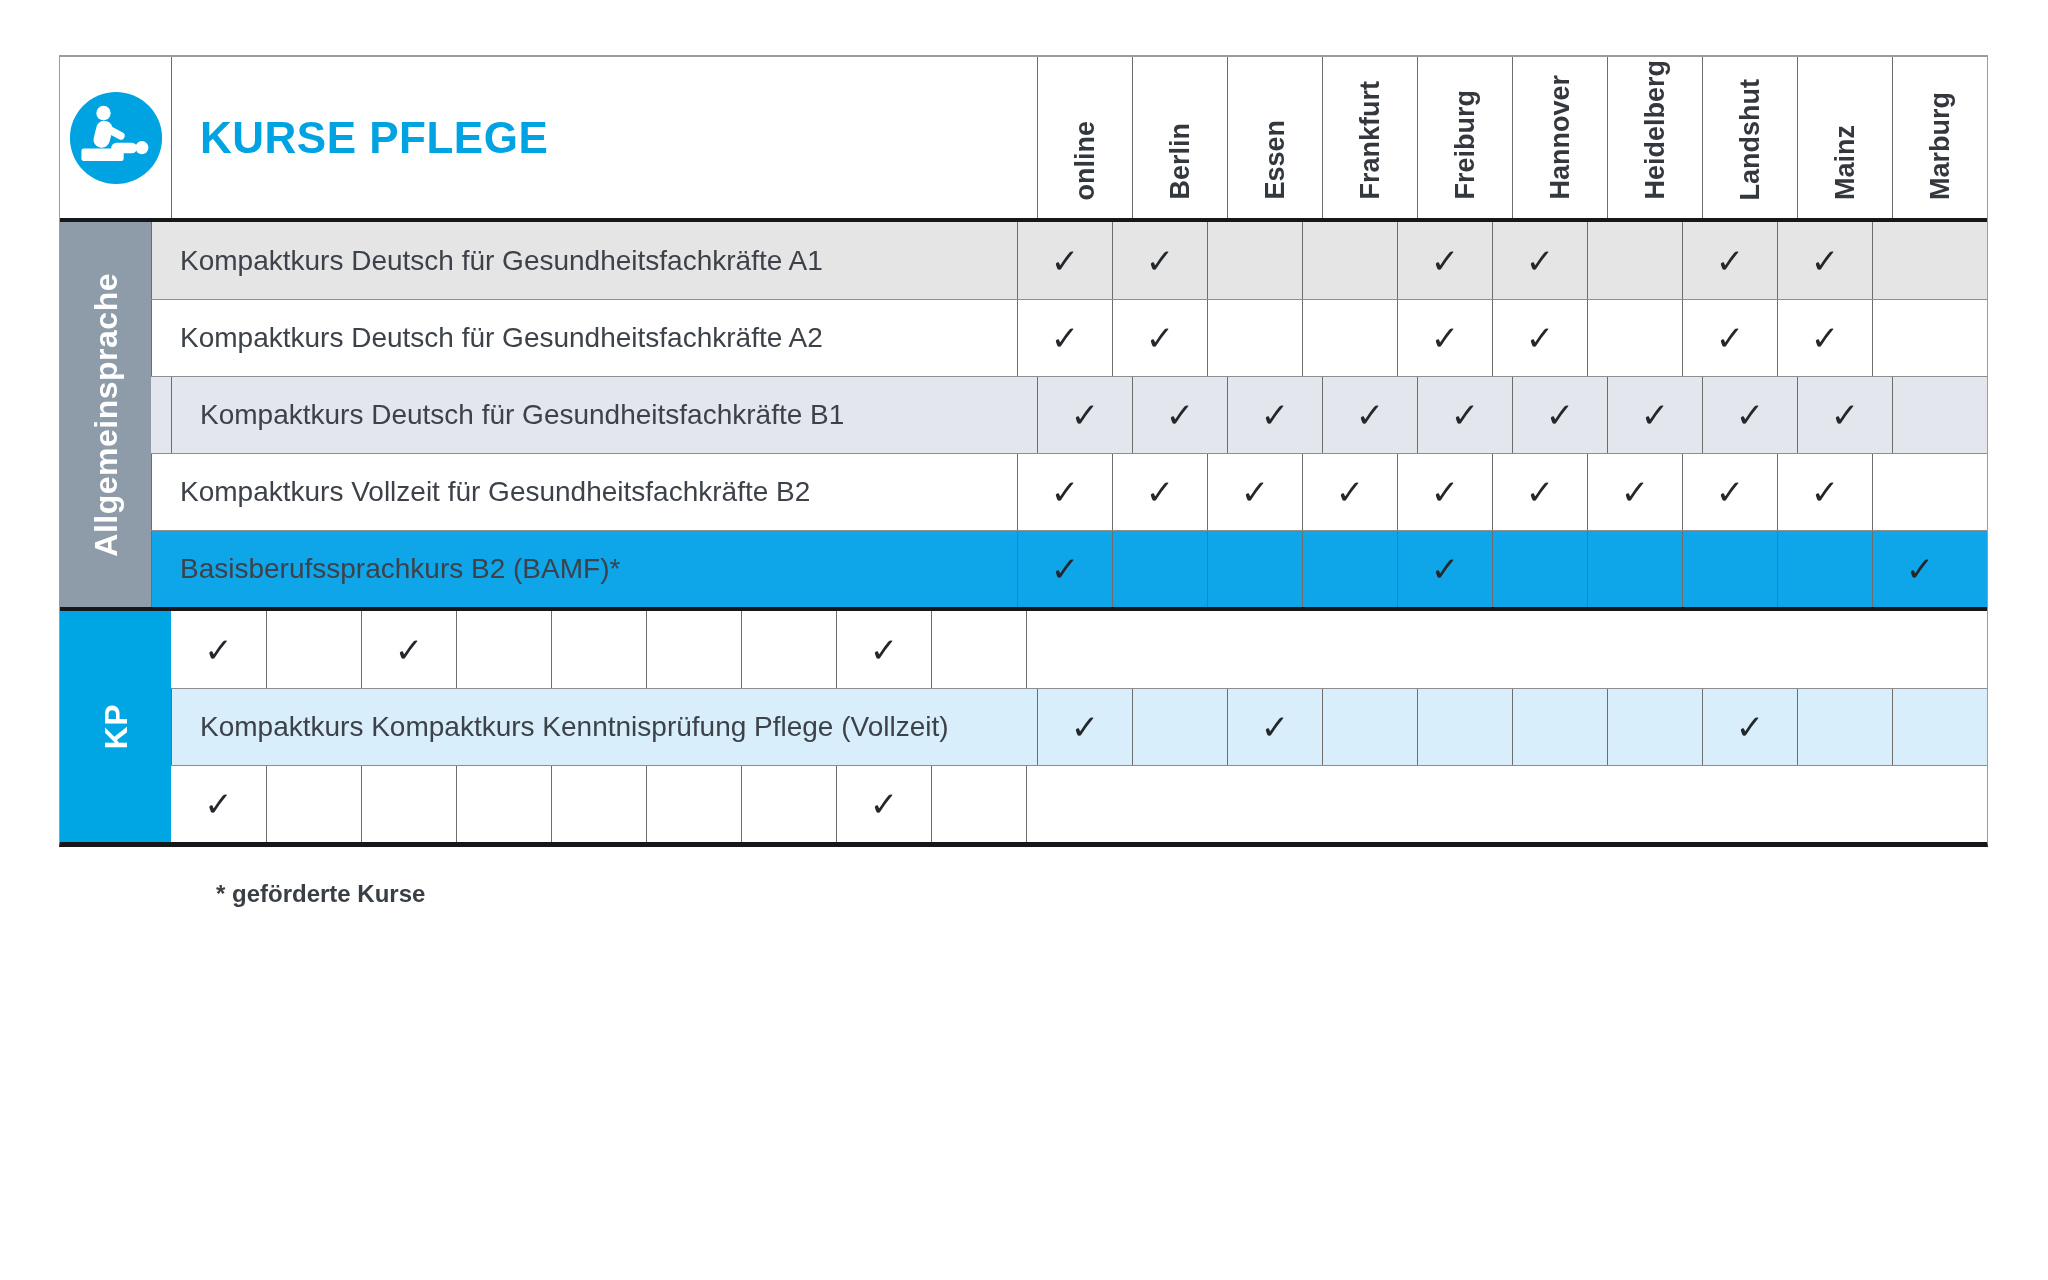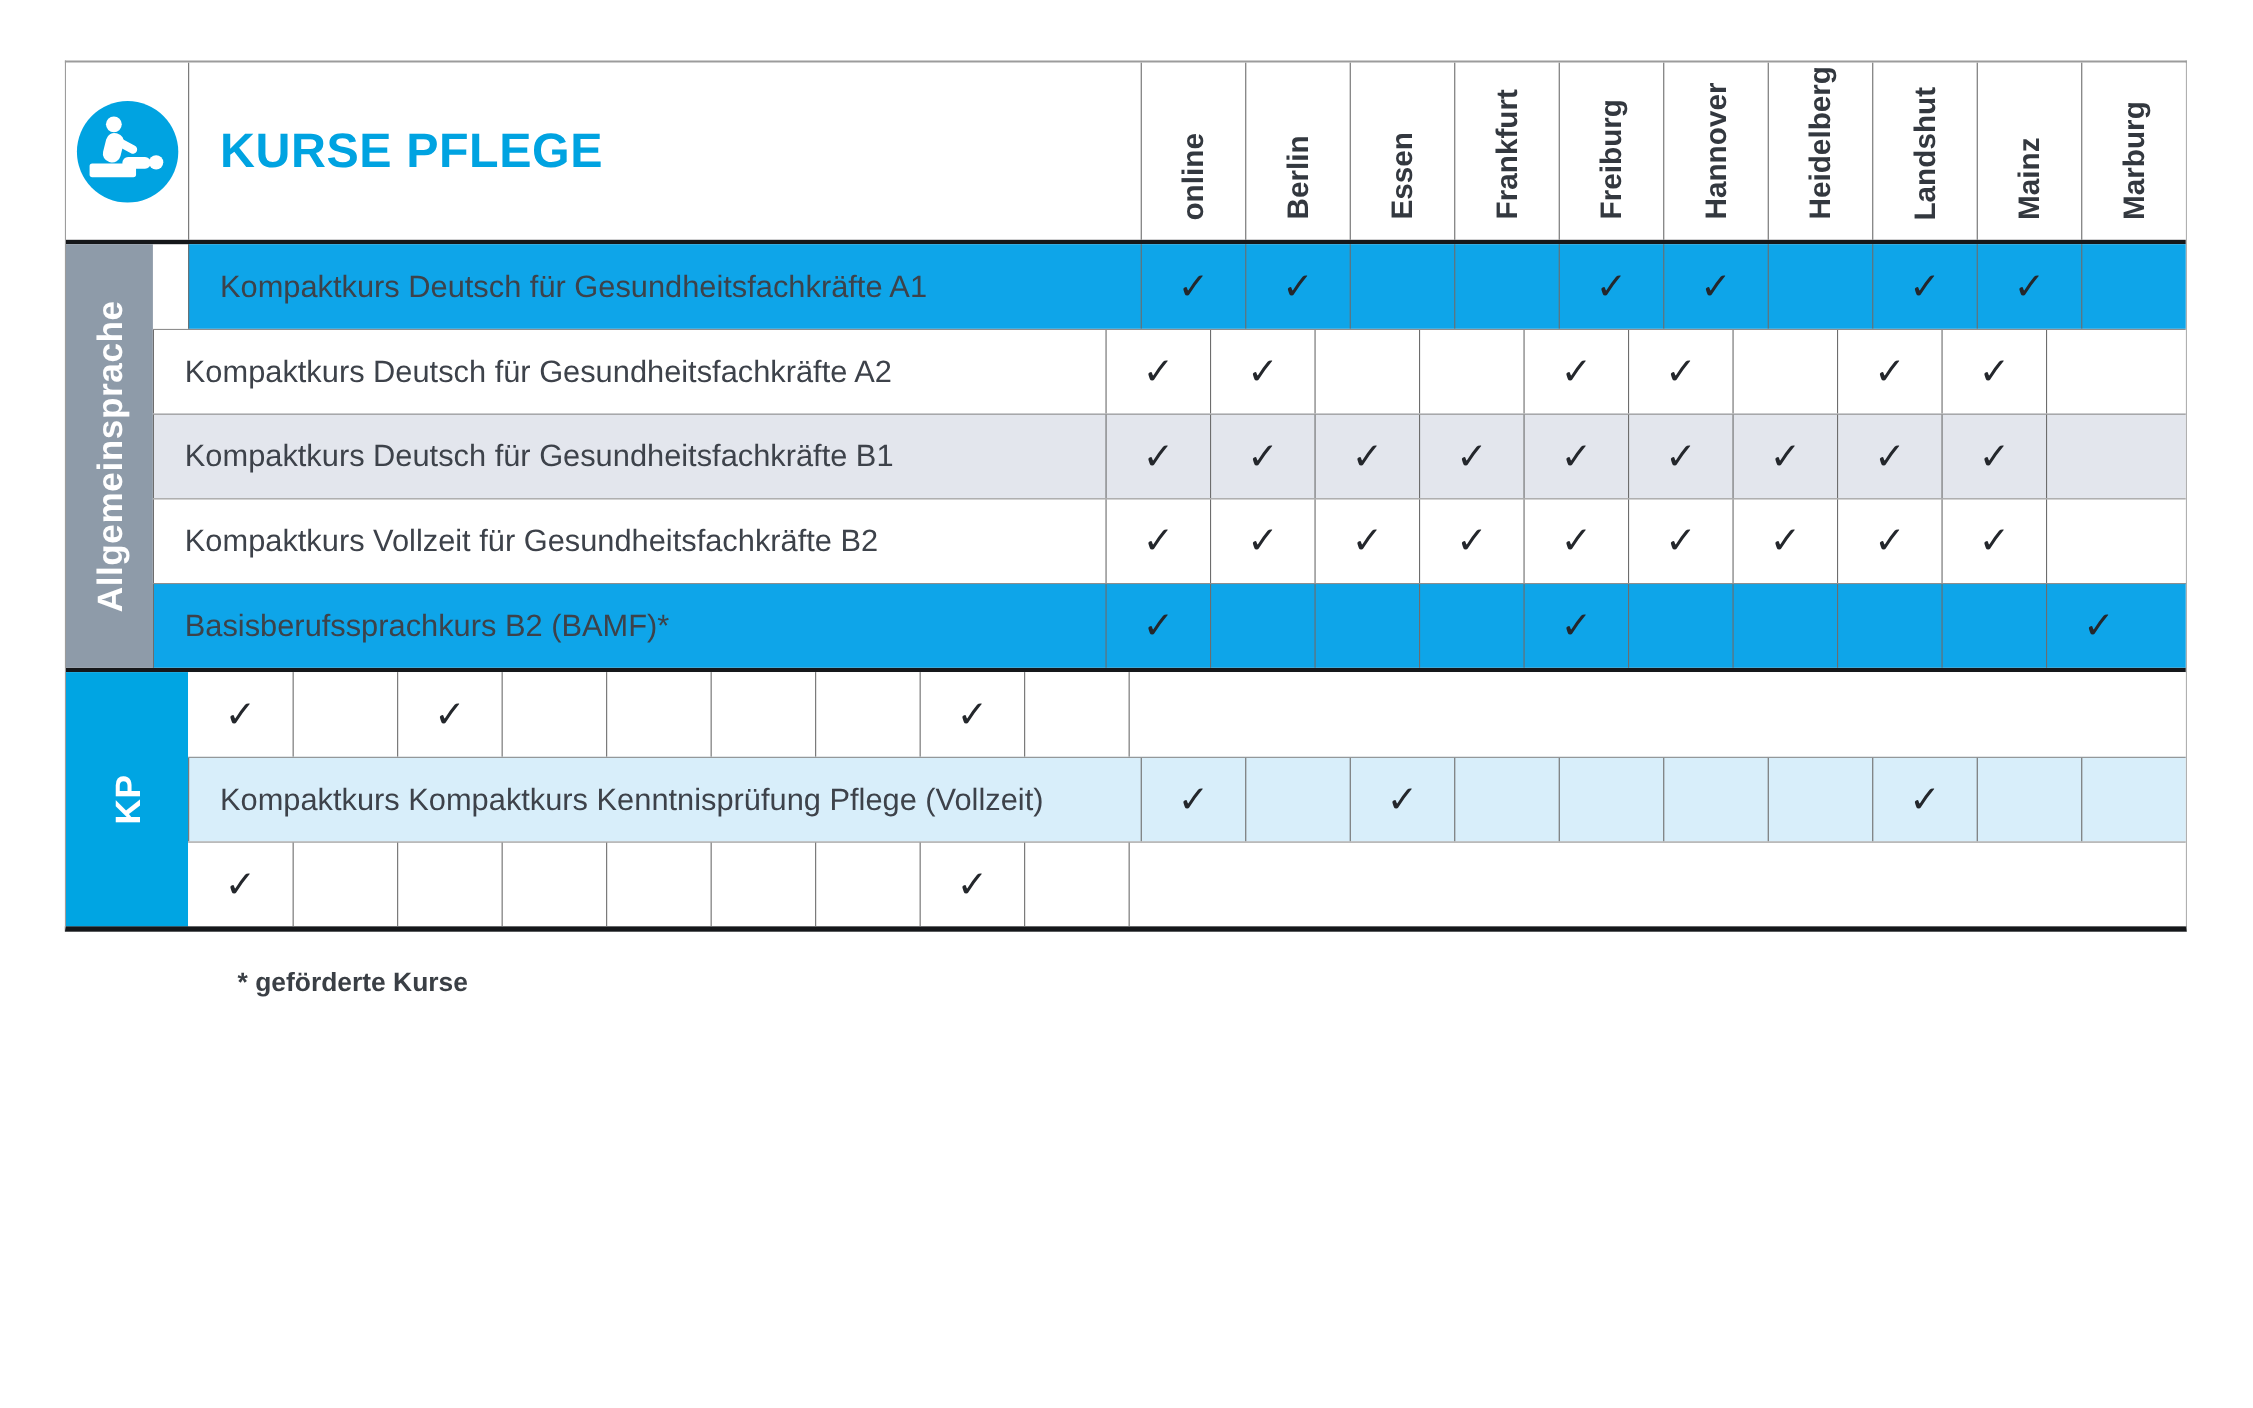--- a/index.html
+++ b/index.html
@@ -163,21 +163,21 @@
         </div>
       </div>
 
     <div>
 
     <div class="group">
           <div class="group-label" style="background: rgb(142, 155, 169);">
             <span class="vlabel glabel">Allgemeinsprache</span>
           </div>
           <div class="group-rows">
-            <div class="row" style="background: #0ea5e9; margin-left: 32px;">
+            <div class="row" style="background: #e5e5e5;">
               <div class="cell course-cell">Kompaktkurs Deutsch für Gesundheitsfachkräfte A1</div>
               <div class="cell check-cell">
                 <span class="check">✓</span>
               </div>
               <div class="cell check-cell">
                 <span class="check">✓</span>
               </div>
               <div class="cell check-cell"></div>
               <div class="cell check-cell"></div>
               <div class="cell check-cell">
@@ -213,21 +213,21 @@
               </div>
               <div class="cell check-cell"></div>
               <div class="cell check-cell">
                 <span class="check">✓</span>
               </div>
               <div class="cell check-cell">
                 <span class="check">✓</span>
               </div>
               <div class="cell check-cell"></div>
             </div>
-            <div class="row" style="background: rgb(227, 230, 237);">
+            <div class="row" style="background: rgb(227, 230, 237); padding-left: 20px;">
               <div class="cell course-cell">Kompaktkurs Deutsch für Gesundheitsfachkräfte B1</div>
               <div class="cell check-cell">
                 <span class="check">✓</span>
               </div>
               <div class="cell check-cell">
                 <span class="check">✓</span>
               </div>
               <div class="cell check-cell">
                 <span class="check">✓</span>
               </div>

